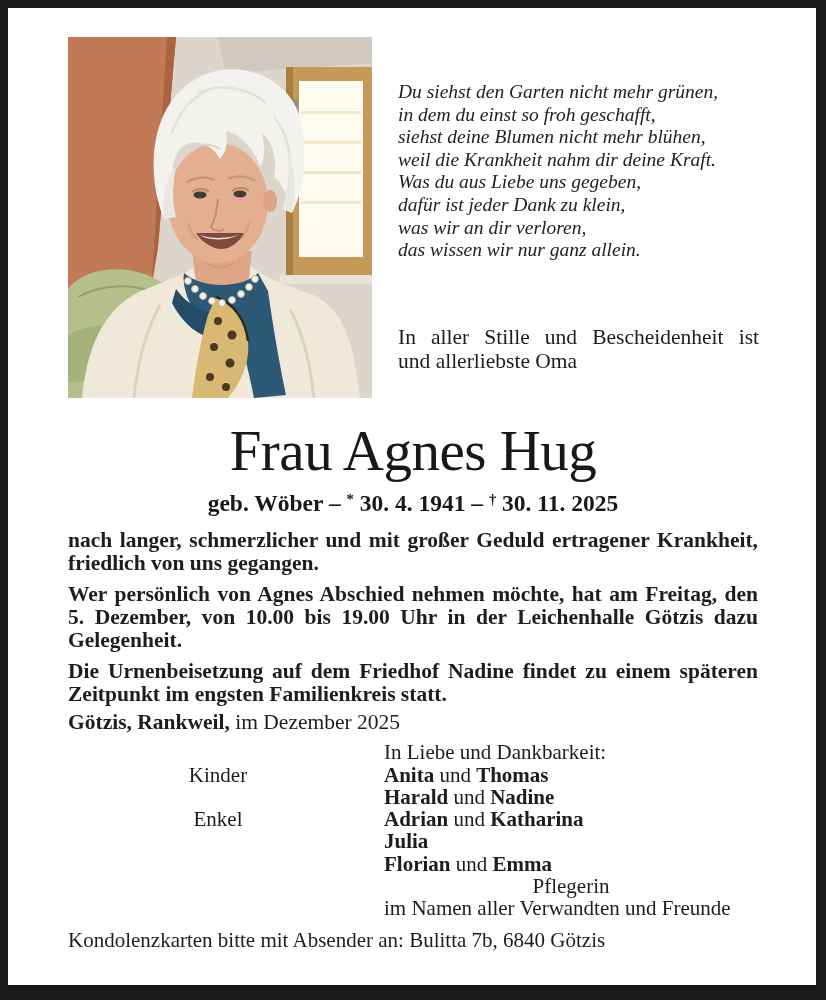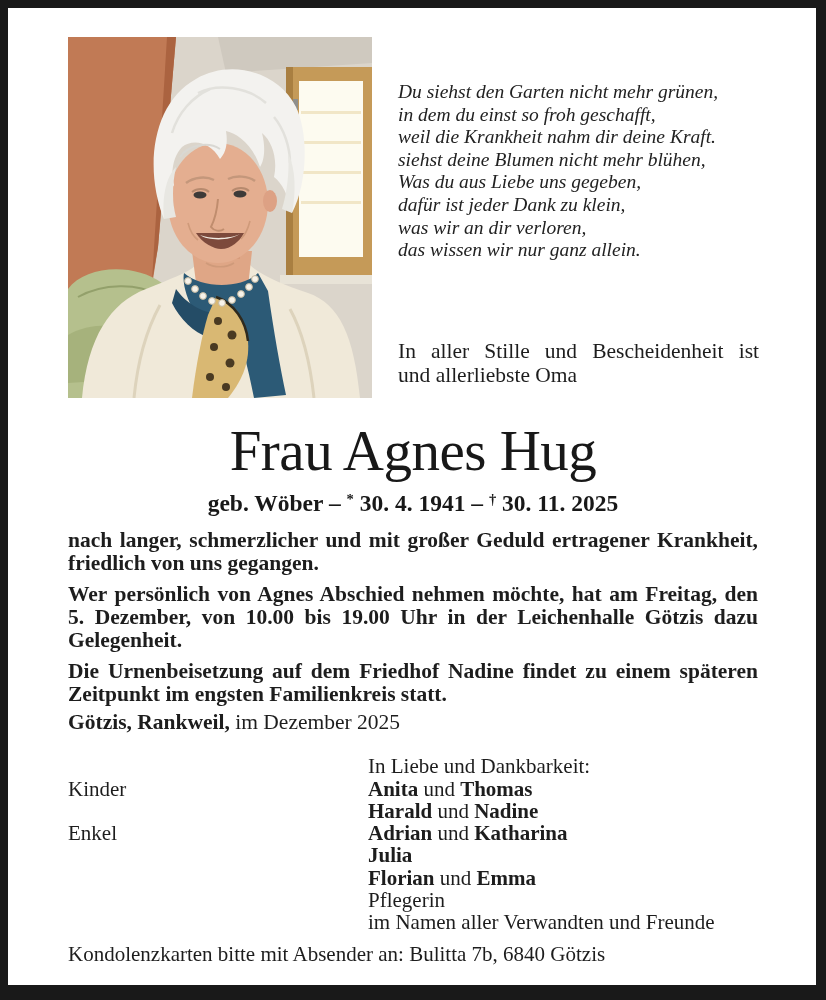--- a/index.html
+++ b/index.html
@@ -19,21 +19,21 @@
     overflow:hidden; background:#d8d2c8;
   }
   .photo svg { display:block; width:100%; height:100%; }
 
   .poem {
     position:absolute; left:330px; top:53px;
     font-style:italic; font-size:19.5px; line-height:22.6px;
     white-space:nowrap; color:#222;
   }
   .intro {
-    position:absolute; left:330px; top:311px; width:361px;
+    position:absolute; left:330px; top:297px; width:361px;
     font-size:21.5px; line-height:24.3px;
   }
   .intro .intro-line { text-align:justify; }
   .intro .intro-line.just { text-align-last:justify; }
 
   
   .name {
     margin-top:33px; text-align:center;
     font-size:57px; line-height:58px; font-weight:normal;
     letter-spacing:-0.5px; color:#181818;
@@ -50,25 +50,25 @@
     font-size:21.5px; line-height:23px; text-align:justify;
     margin-bottom:8px;
     font-weight:bold;
   }
   .bodytext p:last-child { margin-bottom:0; }
 
   .dateline { margin-top:4px; font-size:21.5px; line-height:25px; }
 
   
   .family {
-    margin-top:20px; display:grid; grid-template-columns:300px 1fr;
-    font-size:21px; line-height:22.3px;
+    margin-top:6px; display:grid; grid-template-columns:300px 1fr;
+    column-gap:16px; font-size:21px; line-height:22.3px;
   }
   .family .fam-heading { grid-column:2; }
-  .family .fam-label { text-align:left; }
+  .family .fam-label { text-align:center; }
   .b { font-weight:bold; }
 
   .footer { margin-top:8px; font-size:21px; line-height:25px; }
 </style>
 </head>
 <body>
 
 <div class="page">
 
   <div class="top">
@@ -151,22 +151,22 @@
         <path d="M104,96 C110,76 124,60 142,52" stroke="#e2e1dc" stroke-width="2.5" fill="none"></path>
         <path d="M206,80 C216,92 222,110 222,126" stroke="#e2e1dc" stroke-width="2.5" fill="none"></path>
         <path d="M96,182 C94,160 98,140 108,130 C104,148 104,166 108,180 Z" fill="#e8e7e2"></path>
         <path d="M224,176 C228,156 228,132 220,116 C222,136 218,160 214,172 Z" fill="#e8e7e2"></path>
       </svg>
     </div>
 
     <div class="poem">
         <div>Du siehst den Garten nicht mehr grünen,</div>
         <div>in dem du einst so froh geschafft,</div>
+        <div>siehst deine Blumen nicht mehr blühen,</div>
         <div>weil die Krankheit nahm dir deine Kraft.</div>
-        <div>siehst deine Blumen nicht mehr blühen,</div>
         <div>Was du aus Liebe uns gegeben,</div>
         <div>dafür ist jeder Dank zu klein,</div>
         <div>was wir an dir verloren,</div>
         <div>das wissen wir nur ganz allein.</div>
       </div>
 
     <div class="intro">
         <div class="intro-line just">In aller Stille und Bescheidenheit ist</div>
         <div class="intro-line">und allerliebste Oma</div>
       </div>

